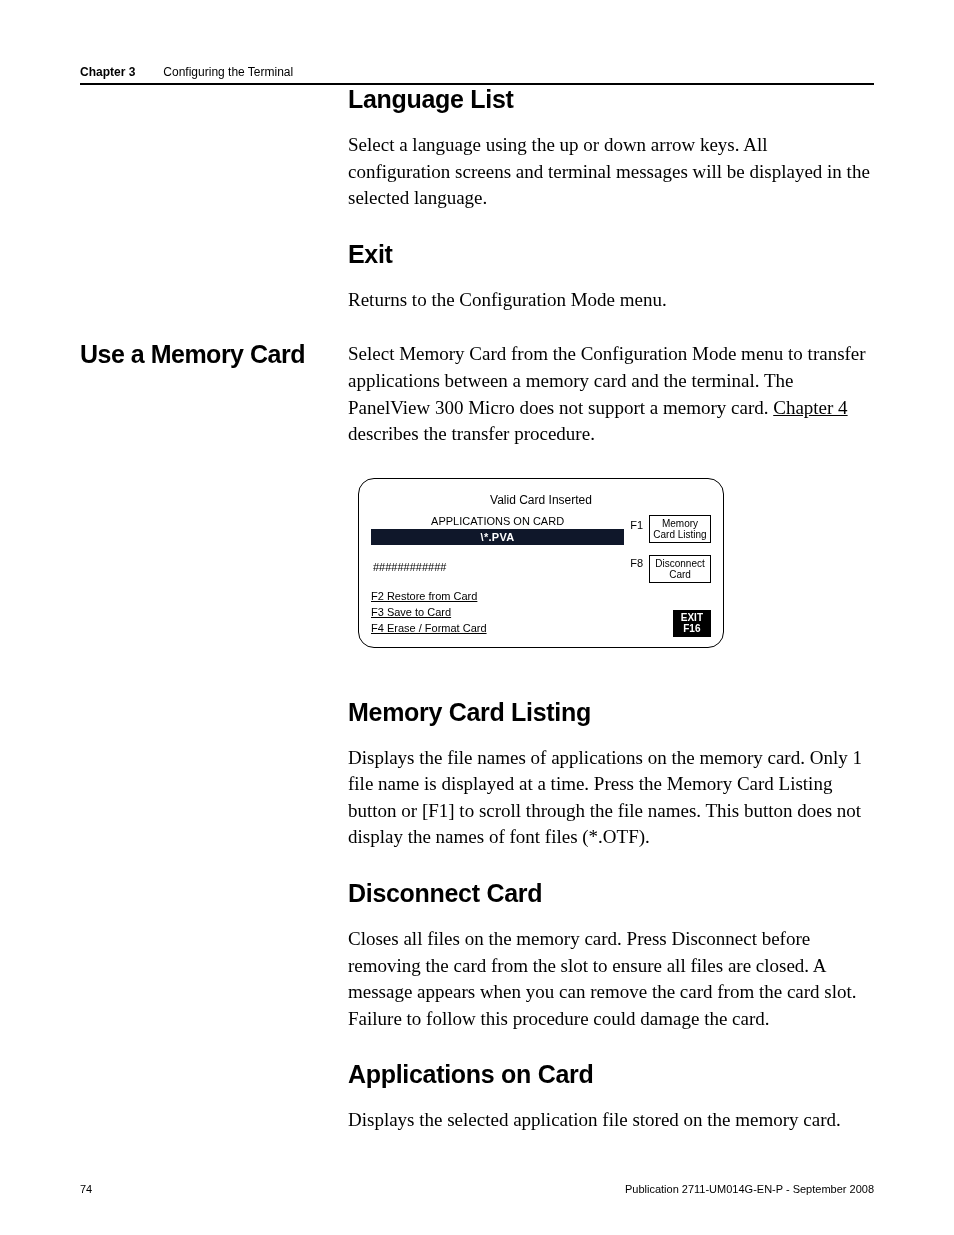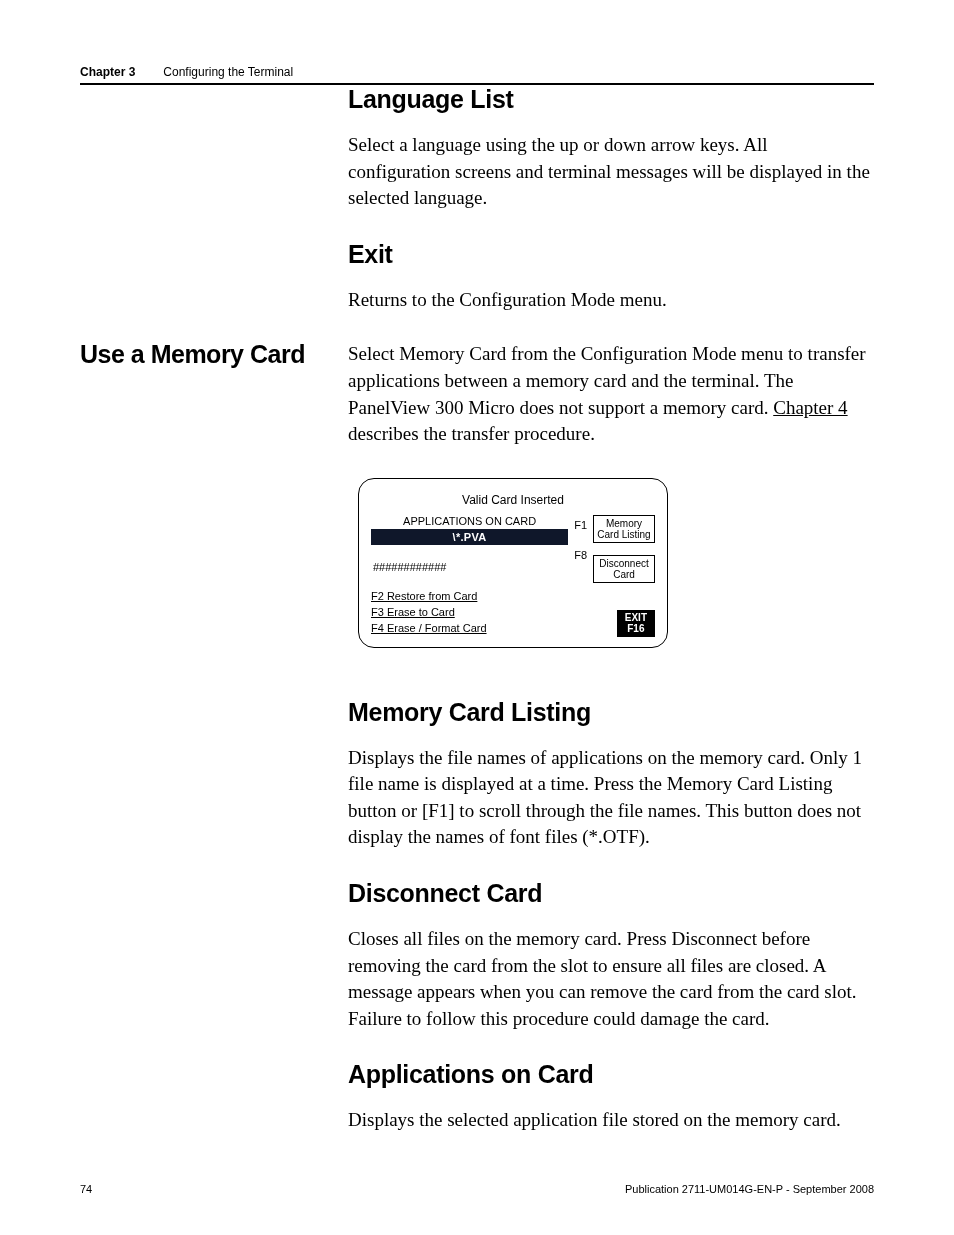--- a/index.html
+++ b/index.html
@@ -56,21 +56,21 @@
   }
   .body-text {
     font-size: 19px;
     line-height: 1.4;
     margin-bottom: 28px;
   }
   .chapter-link {
     text-decoration: underline;
   }
   .screen-box {
-    width: 310px;
+    width: 366px;
     border: 1px solid #000;
     border-radius: 16px;
     margin: 30px 0 50px 10px;
     padding: 14px 12px 10px 12px;
     font-family: Arial, Helvetica, sans-serif;
     position: relative;
   }
   .screen-top {
     text-align: center;
     font-size: 12px;
@@ -99,21 +99,21 @@
     letter-spacing: 0.3px;
   }
   .apps-hash {
     font-size: 11px;
     margin-top: 16px;
     margin-left: 2px;
   }
   .fkey-col {
     display: flex;
     flex-direction: column;
-    gap: 18px;
+    gap: 26px;
     padding-top: 4px;
   }
   .fkey-label {
     font-size: 11px;
   }
   .right-btns {
     display: flex;
     flex-direction: column;
     gap: 12px;
   }
@@ -200,21 +200,21 @@
             <div class="fkey-label">F8</div>
           </div>
           <div class="right-btns">
             <div class="outline-btn">Memory Card Listing</div>
             <div class="outline-btn">Disconnect Card</div>
           </div>
         </div>
         <div class="bottom-row">
           <div class="f-options">
             <div>F2 Restore from Card</div>
-            <div>F3 Erase to Card</div>
+            <div>F3 Save to Card</div>
             <div>F4 Erase / Format Card</div>
           </div>
           <div class="exit-btn">
             <div>EXIT</div>
             <div>F16</div>
           </div>
         </div>
       </div>
 
       <div class="subhead">Memory Card Listing</div>

